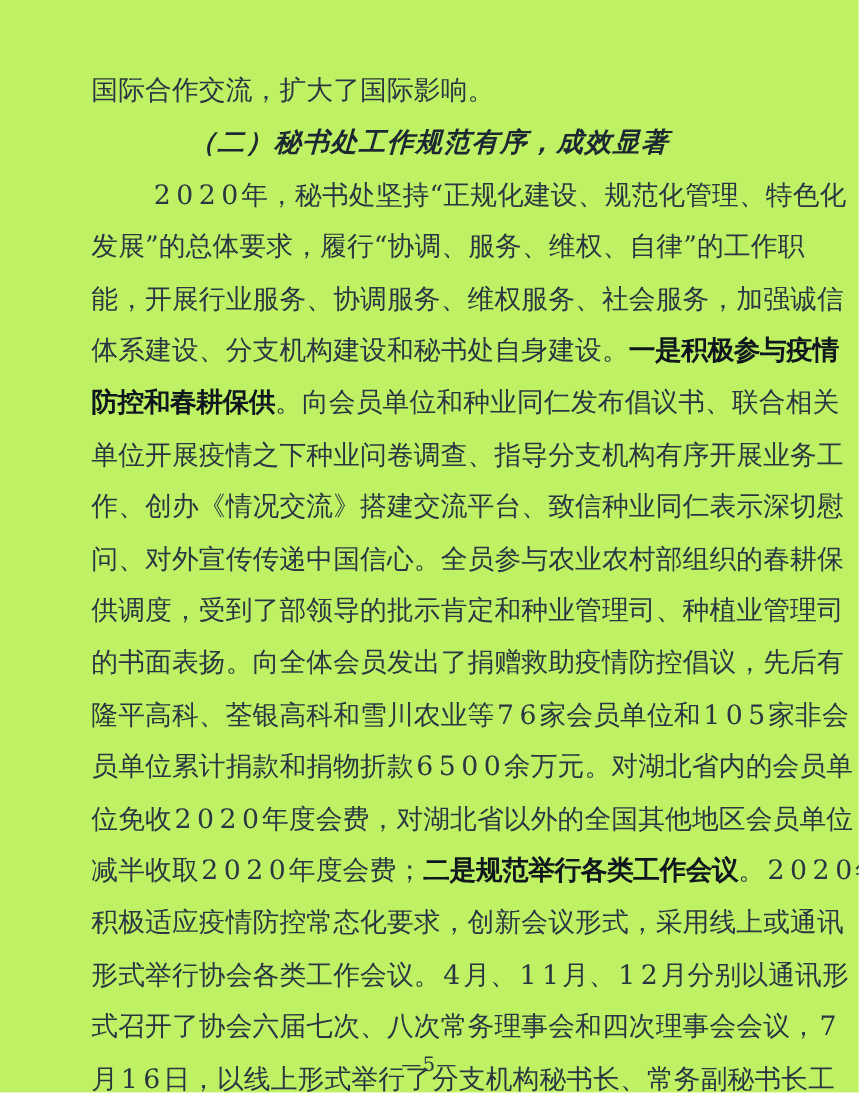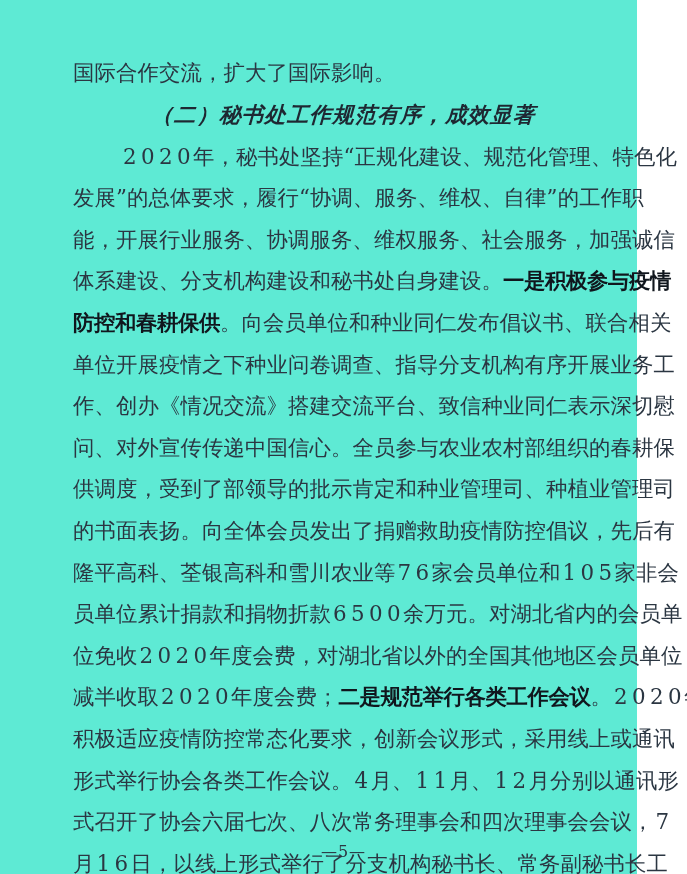--- a/index.html
+++ b/index.html
@@ -9,23 +9,23 @@
   }
   body {
     width: 687px;
     height: 874px;
     overflow: hidden;
     font-family: "DejaVu Serif", "Liberation Serif", serif;
   }
 
   #page {
     position: relative;
-    width: 637px;
+    width: 687px;
     height: 874px;
-    background: #5eead4;
+    background: #bef264;
     box-sizing: border-box;
   }
 
   
   #content {
     position: absolute;
     left: 73px;
     top: 52px;
     width: 541px;
   }

